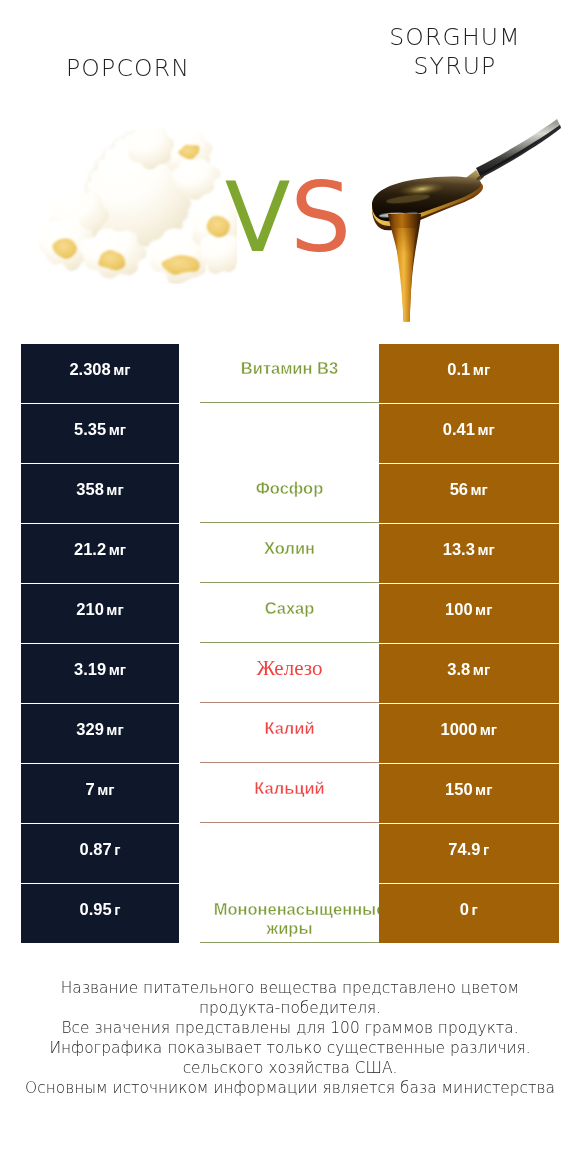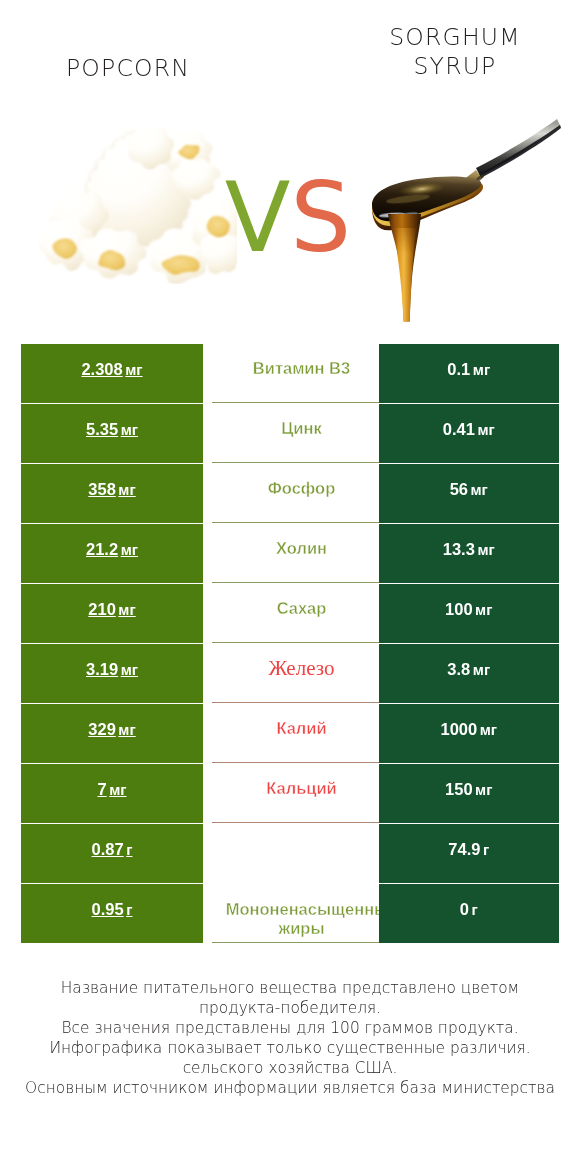--- a/index.html
+++ b/index.html
@@ -28,23 +28,23 @@
   #img-left{position:absolute;left:39px;top:118px;width:198px;height:166px;}
   #img-right{position:absolute;left:350px;top:110px;width:230px;height:230px;}
 
   
   #table{position:absolute;left:0;top:344px;width:580px;}
   .row{position:relative;height:60px;}
   .cell{position:absolute;top:0;height:58.5px;padding-bottom:8px;
         display:flex;align-items:center;justify-content:center;
         font-family:"Liberation Sans",sans-serif;
         font-size:16.5px;font-weight:bold;color:#fff;box-sizing:border-box;}
-  .cell-l{left:21px;width:182px;background:#4d7c0f;text-decoration:underline;}
-  .cell-r{left:379px;width:179.5px;background:#14532d;}
-  .cell-m{position:absolute;left:212px;width:179px;top:0;height:58.5px;background:#fff;
+  .cell-l{left:21px;width:158px;background:#0f172a;}
+  .cell-r{left:379px;width:179.5px;background:#a16207;}
+  .cell-m{position:absolute;left:200px;width:179px;top:0;height:58.5px;background:#fff;
           border-bottom:1px solid #8a9a63;color:#7d9c37;padding-bottom:8px;
           display:flex;align-items:center;justify-content:center;
           text-align:center;font-family:"Liberation Sans",sans-serif;
           font-size:16.5px;font-weight:bold;line-height:19px;box-sizing:border-box;
           -webkit-text-stroke:0.45px #fff;}
   .row.orange .cell-m{border-bottom-color:#b08573;color:#ef4444;}
   .unit{font-size:15px;margin-left:2.5px;}
   .cell-m .lbl{display:block;}
   .row.serif .cell-m{font-family:"Liberation Serif",serif;font-weight:normal;font-size:21px;-webkit-text-stroke:0px;}
   .row.wide .cell-m{overflow:visible;z-index:1;flex-direction:column;
@@ -233,23 +233,20 @@
         <div class="cell cell-r">
           <span>0.1</span>
           <span class="unit">мг</span>
         </div>
       </div>
       <div class="row">
         <div class="cell cell-l">
           <span>5.35</span>
           <span class="unit">мг</span>
         </div>
-        <div class="cell-m">
-          <span class="lbl">Цинк</span>
-        </div>
         <div class="cell cell-r">
           <span>0.41</span>
           <span class="unit">мг</span>
         </div>
       </div>
       <div class="row">
         <div class="cell cell-l">
           <span>358</span>
           <span class="unit">мг</span>
         </div>

